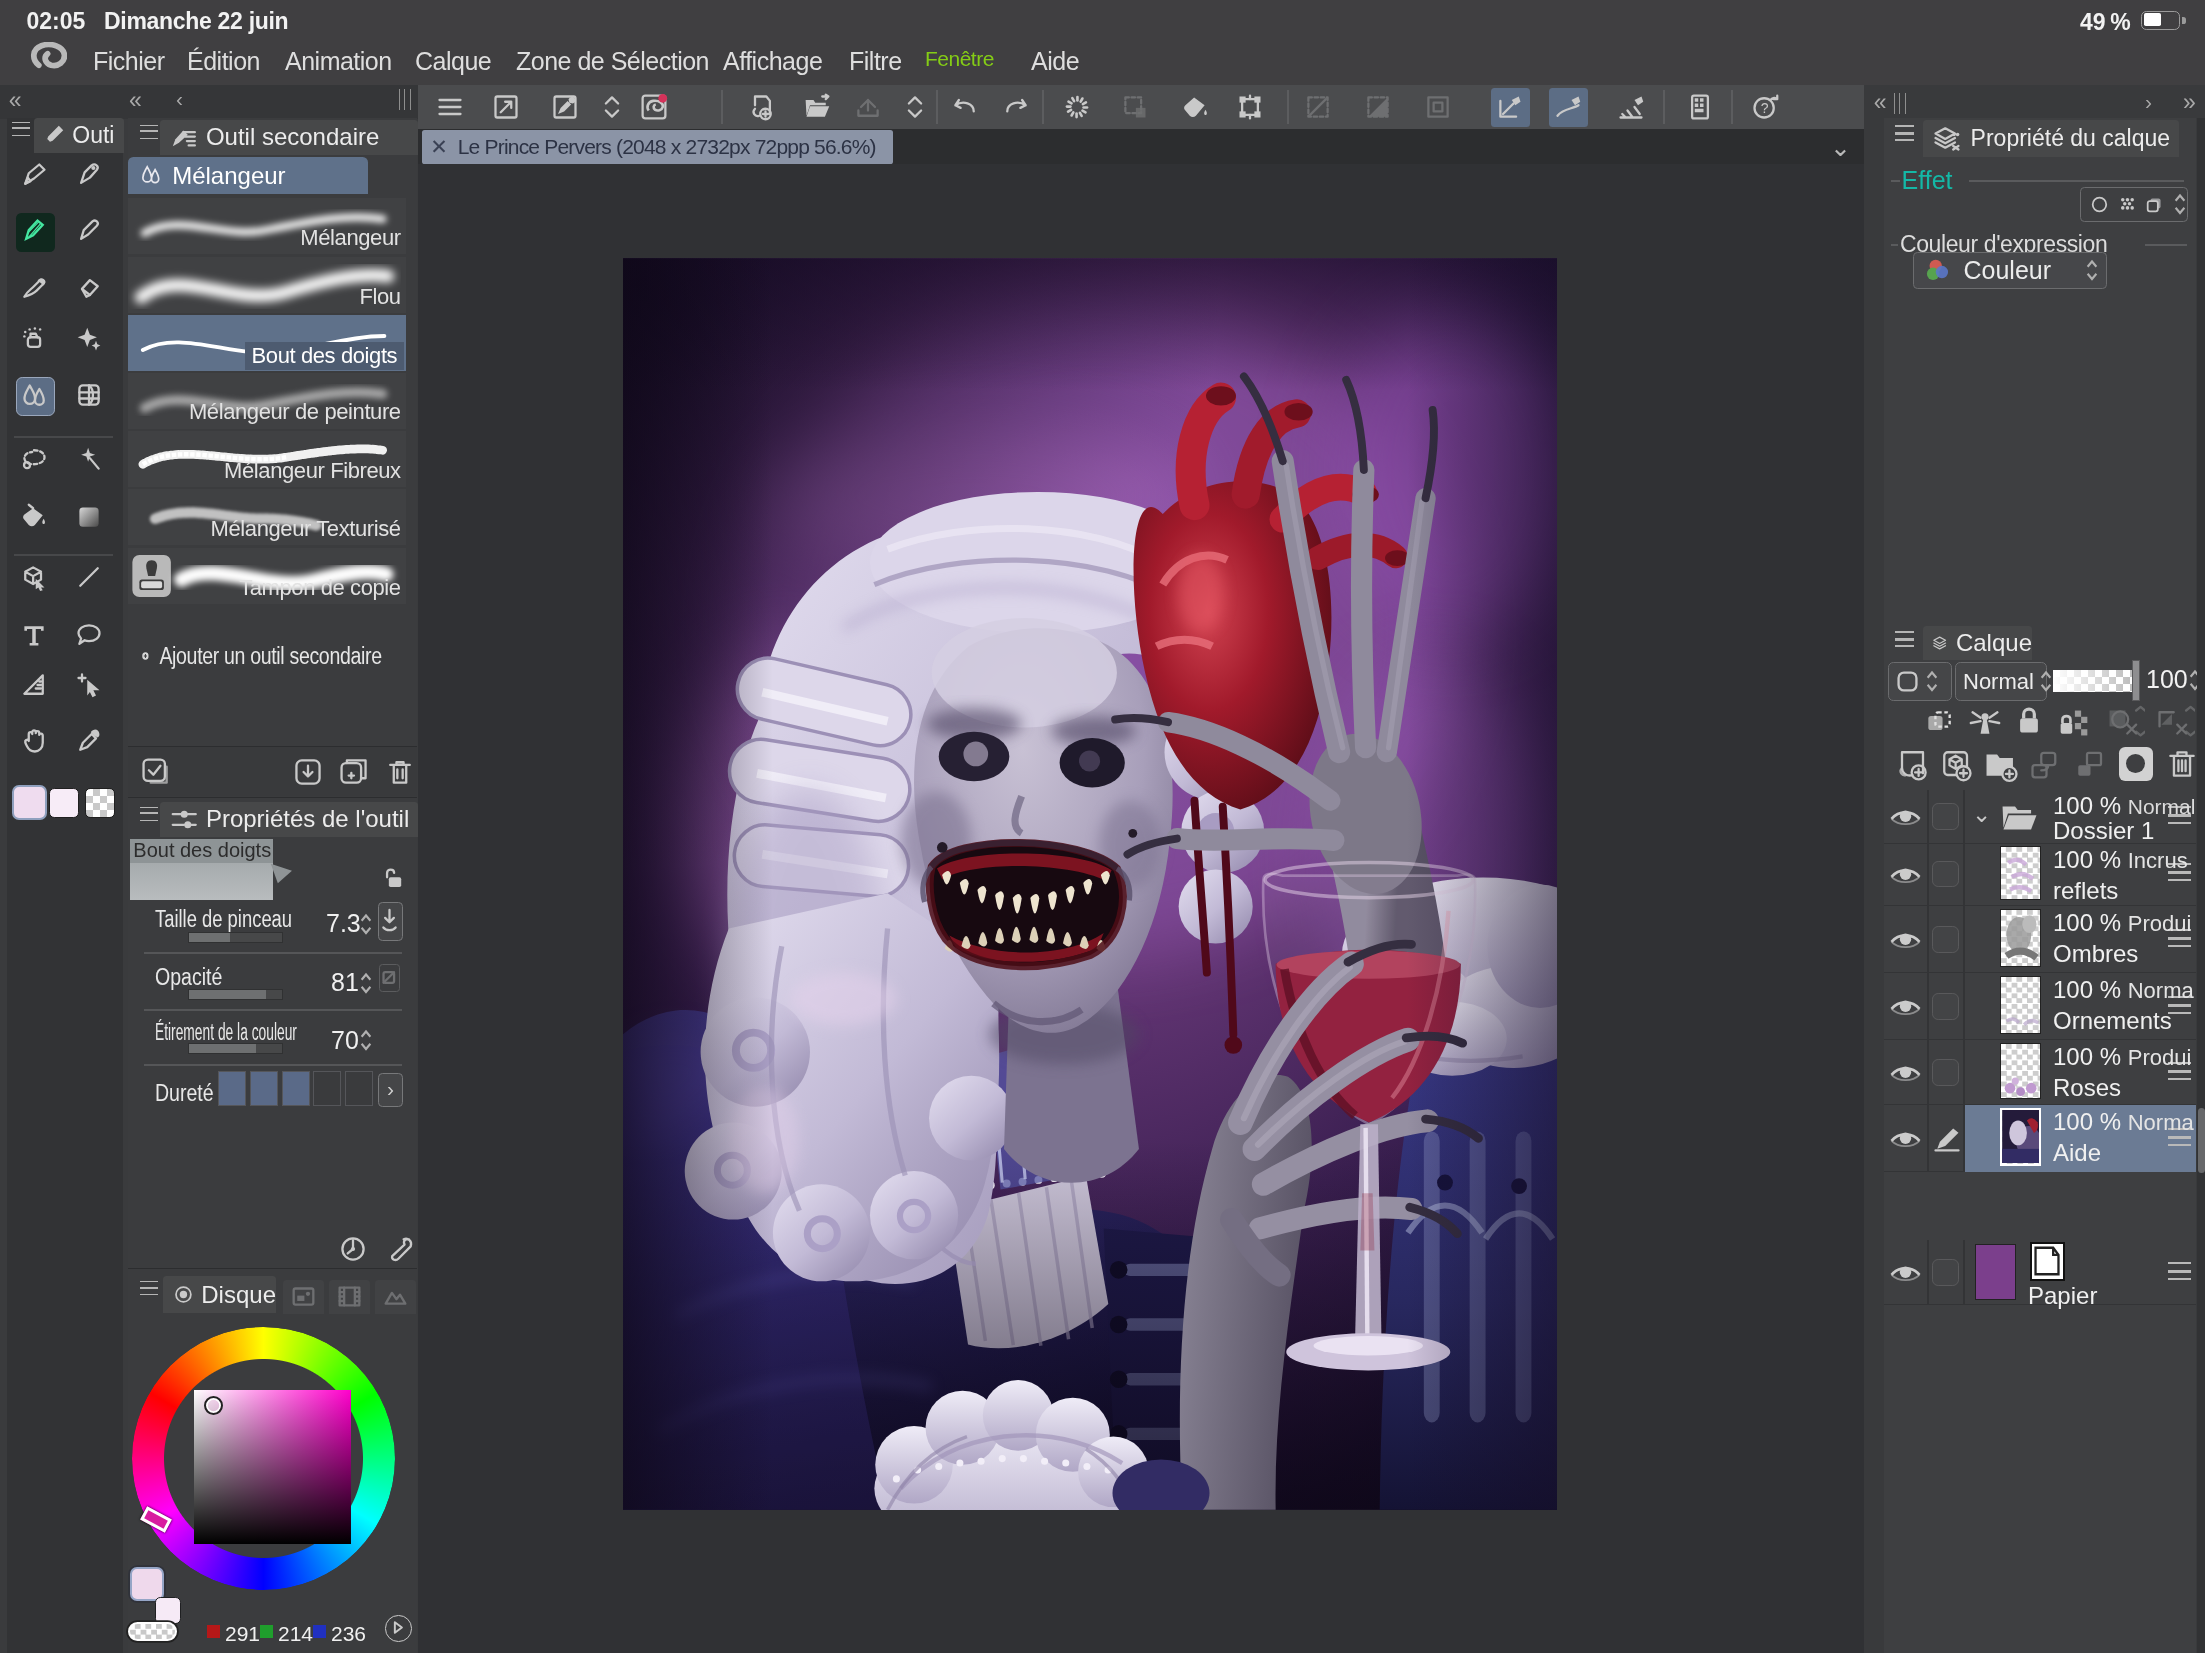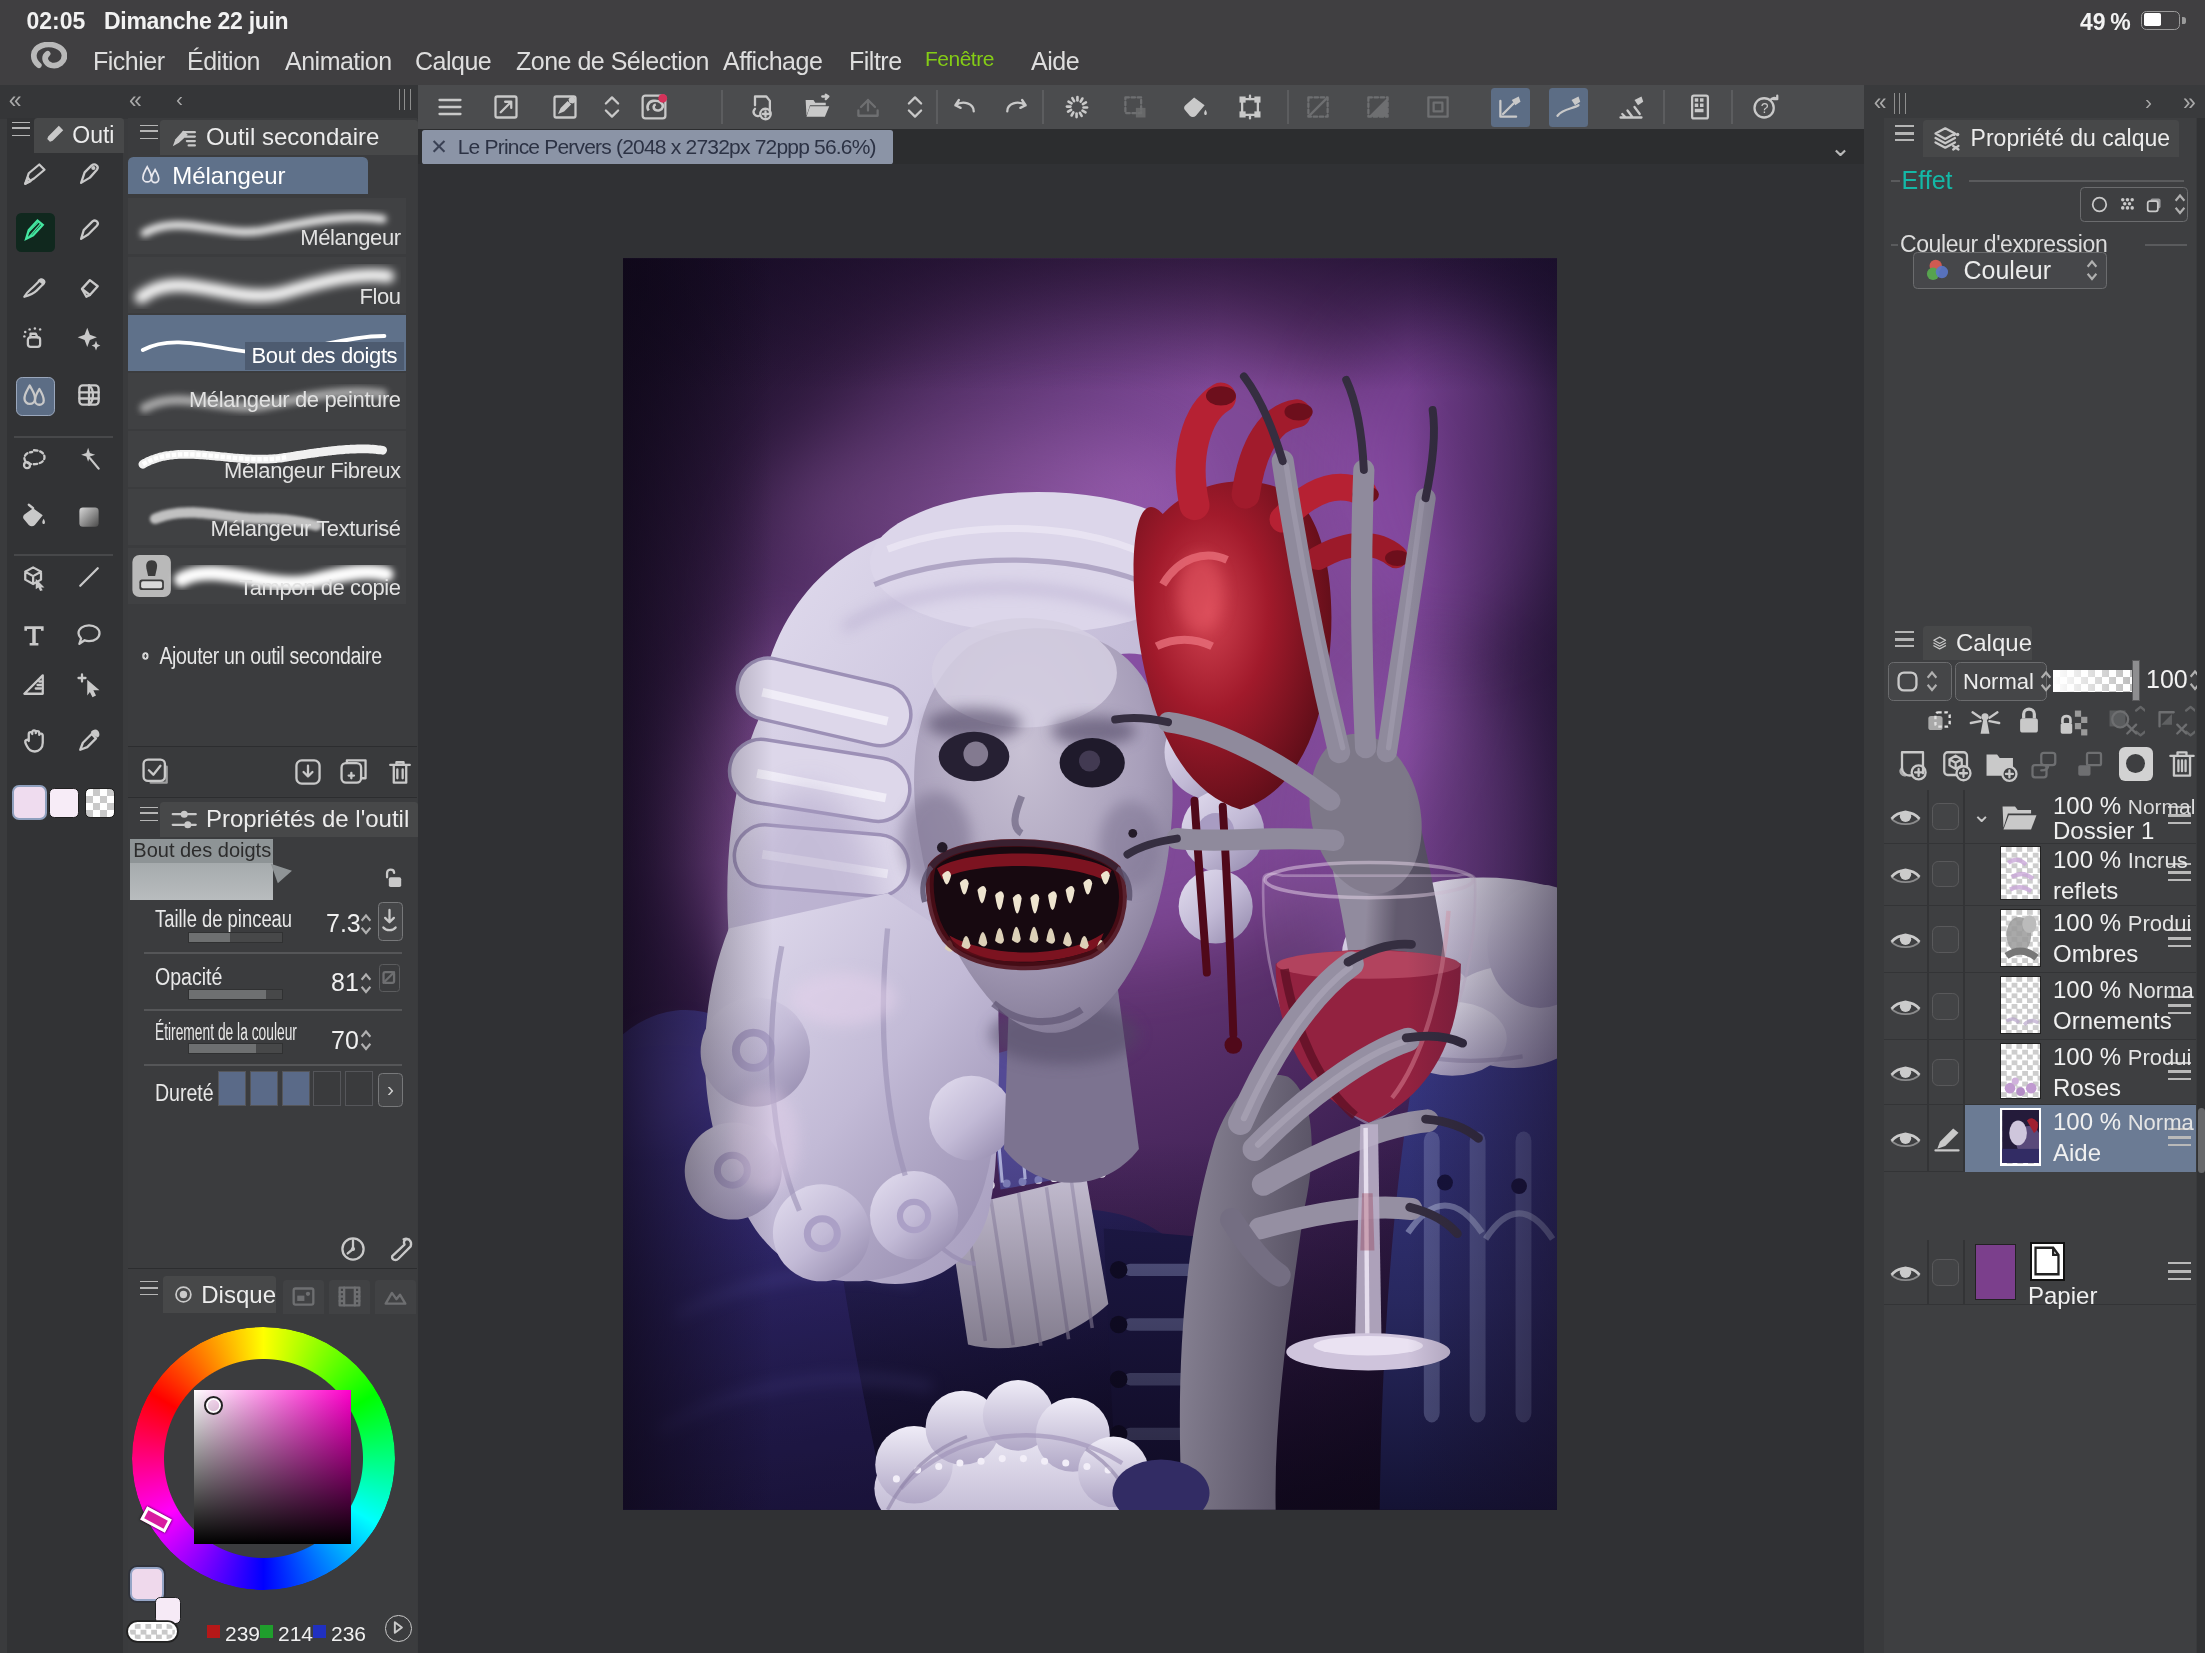--- a/index.html
+++ b/index.html
@@ -235,21 +235,21 @@
 <div class="a" style="left:0;top:197px;width:278px;height:56px;background:#5f718a;overflow:hidden">
         <svg width="273" height="56" viewBox="0 0 310 64">
           <path d="M16 40 C60 16 120 50 175 42 C225 34 260 24 292 24" fill="none" stroke="#ffffff" stroke-width="4.5" stroke-linecap="round"></path>
         </svg>
         <div class="a" style="right:1.8px;bottom:0.9px;background:#4d5b70;padding:0.9px 7px;font-size:22px;letter-spacing:-0.4px;color:#fff">Bout des doigts</div>
       </div>
 <div class="a" style="left:0;top:255px;width:278px;height:56px;background:#404143;overflow:hidden">
         <svg width="273" height="56" viewBox="0 0 310 64">
           <path d="M18 40 C60 16 110 48 160 36 C210 26 250 18 290 24" fill="none" stroke="#b9b9b9" stroke-width="11" stroke-linecap="round" filter="url(#b2)" opacity=".85"></path>
         </svg>
-        <div class="a" style="right:5.3px;bottom:16px;font-size:22px;letter-spacing:-0.4px;color:#e2e2e2">Mélangeur de peinture</div>
+        <div class="a" style="right:5.3px;bottom:4px;font-size:22px;letter-spacing:-0.4px;color:#e2e2e2">Mélangeur de peinture</div>
       </div>
 <div class="a" style="left:0;top:371px;width:278px;height:56px;background:#404143;overflow:hidden">
         <svg width="273" height="56" viewBox="0 0 310 64">
           <path d="M30 34 C70 18 110 34 150 34 C180 34 200 38 216 42" fill="none" stroke="#cfcfcf" stroke-width="12" stroke-linecap="round" stroke-dasharray="4 3" filter="url(#b1)" opacity=".9"></path>
         </svg>
         <div class="a" style="right:5.3px;bottom:2.6px;font-size:22px;letter-spacing:-0.4px;color:#e2e2e2">Mélangeur Texturisé</div>
       </div>
 <div class="a" style="left:0;top:313px;width:278px;height:56px;background:#404143;overflow:hidden">
         <svg width="273" height="56" viewBox="0 0 310 64">
           <path d="M16 38 C60 12 120 40 180 30 C230 22 262 18 290 22" fill="none" stroke="#f0f0f0" stroke-width="10" stroke-linecap="round" stroke-dasharray="3 2"></path>
@@ -402,21 +402,21 @@
 <div class="a" style="left:3.5px;top:58px;width:263px;height:263px;border-radius:50%;background:conic-gradient(from 0deg,#ff0,#0f0 60deg,#0ff 120deg,#00f 180deg,#f0f 240deg,#f00 300deg,#ff0 360deg);-webkit-mask:radial-gradient(circle,transparent 99px,#000 100px);mask:radial-gradient(circle,transparent 99px,#000 100px)"></div>
 <div class="a" style="left:66px;top:121px;width:138px;height:138px"></div>
 <div class="a" style="left:66px;top:121px;width:157px;height:154px;background:linear-gradient(to right,#fff,#ff00cc)"></div>
 <div class="a" style="left:66px;top:121px;width:157px;height:154px;background:linear-gradient(to bottom,rgba(0,0,0,0),#000)"></div>
 <div class="a" style="left:76px;top:127px;width:19.4px;height:19.4px;border:2.6px solid #222;border-radius:50%;box-shadow:0 0 0 1.8px #fff inset"></div>
 <div class="a" style="left:14px;top:243px;width:28px;height:15px;background:#d81ba0;border:3.5px solid #fff;box-shadow:0 0 2.6px #000;transform:rotate(28deg)"></div>
 <div class="a" style="left:1.8px;top:298px;width:34px;height:34px;border:2.6px solid #95a5c6;border-radius:7px;background:#efd9ec;box-shadow:0 0 0 1.8px #30323a"></div>
 <div class="a" style="left:26.5px;top:328px;width:26.5px;height:26.5px;border:1.8px solid #1f2022;border-radius:5.3px;background:#f6eaf6"></div>
 <div class="a chk" style="left:0px;top:353px;width:49px;height:19.4px;border:2.6px solid #fff;border-radius:10.6px;background-size:10.6px 10.6px;box-shadow:0 0 0 1.8px #222"></div>
 <div class="a" style="left:79px;top:356px;width:13.2px;height:13.2px;background:#b51818"></div>
-<div class="a" style="left:97px;top:353px;font-size:21px;color:#f0f0f0">239</div>
+<div class="a" style="left:97px;top:353px;font-size:21px;color:#f0f0f0">291</div>
 <div class="a" style="left:132px;top:356px;width:13.2px;height:13.2px;background:#1f9e2c"></div>
 <div class="a" style="left:150px;top:353px;font-size:21px;color:#f0f0f0">214</div>
 <div class="a" style="left:185px;top:356px;width:13.2px;height:13.2px;background:#2030c0"></div>
 <div class="a" style="left:203px;top:353px;font-size:21px;color:#f0f0f0">236</div>
 <div class="a" style="left:257px;top:346px;width:26.5px;height:26.5px;border:1.8px solid #c9c9c9;border-radius:50%">
         <svg width="23" height="23" viewBox="0 0 26 26">
           <path d="M10 7 L18 13 L10 19 Z" fill="none" stroke="#c9c9c9" stroke-width="2.2" stroke-linejoin="round"></path>
         </svg>
       </div>
 </div>

